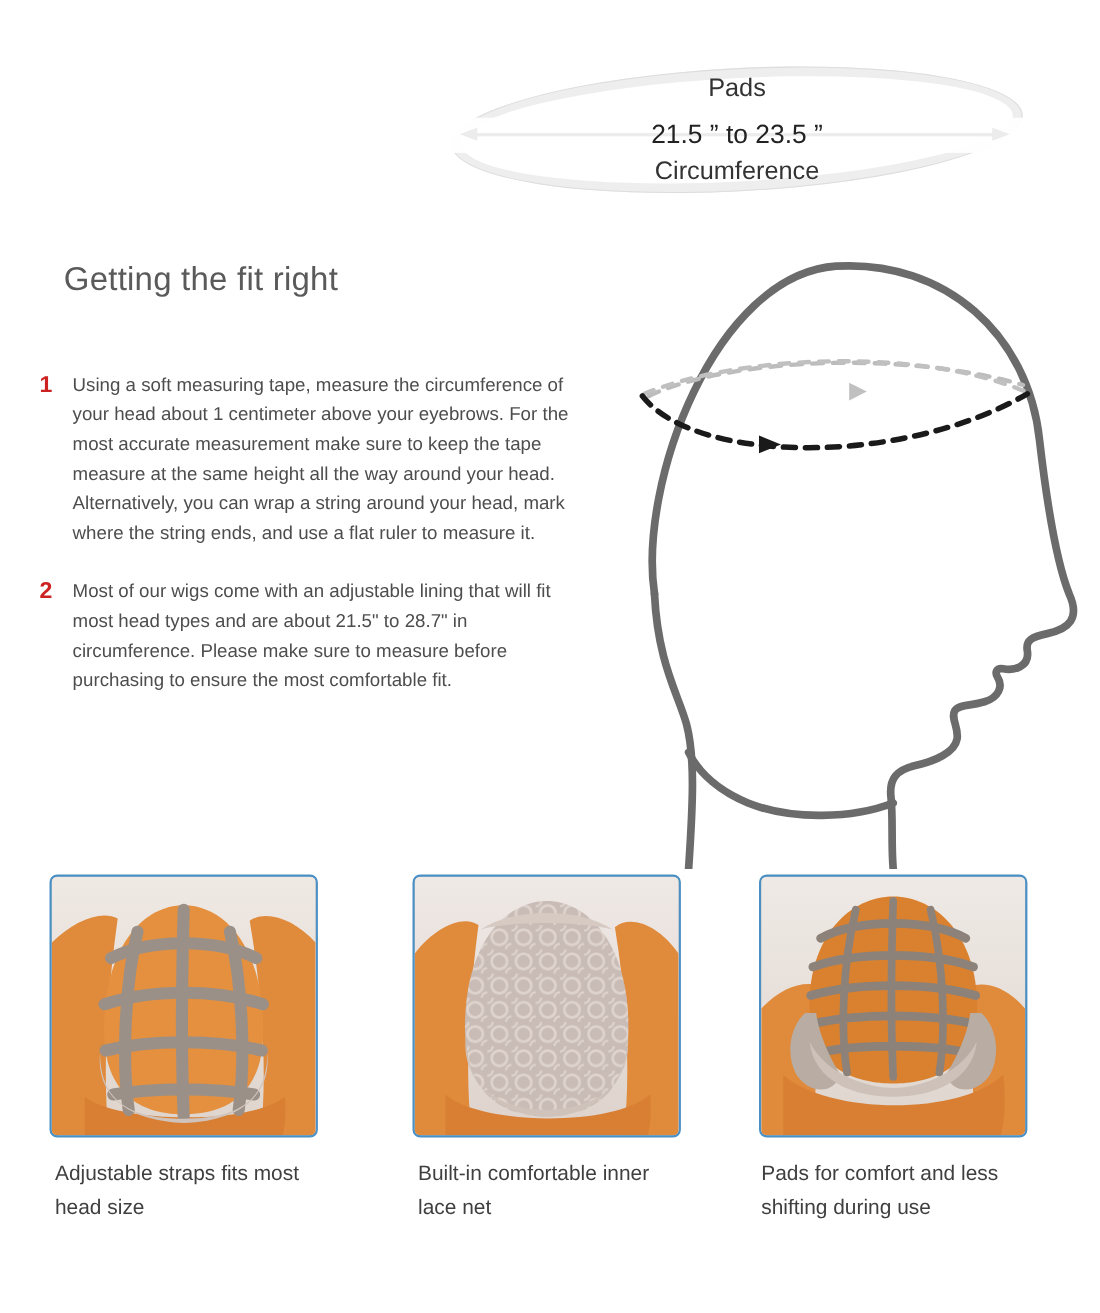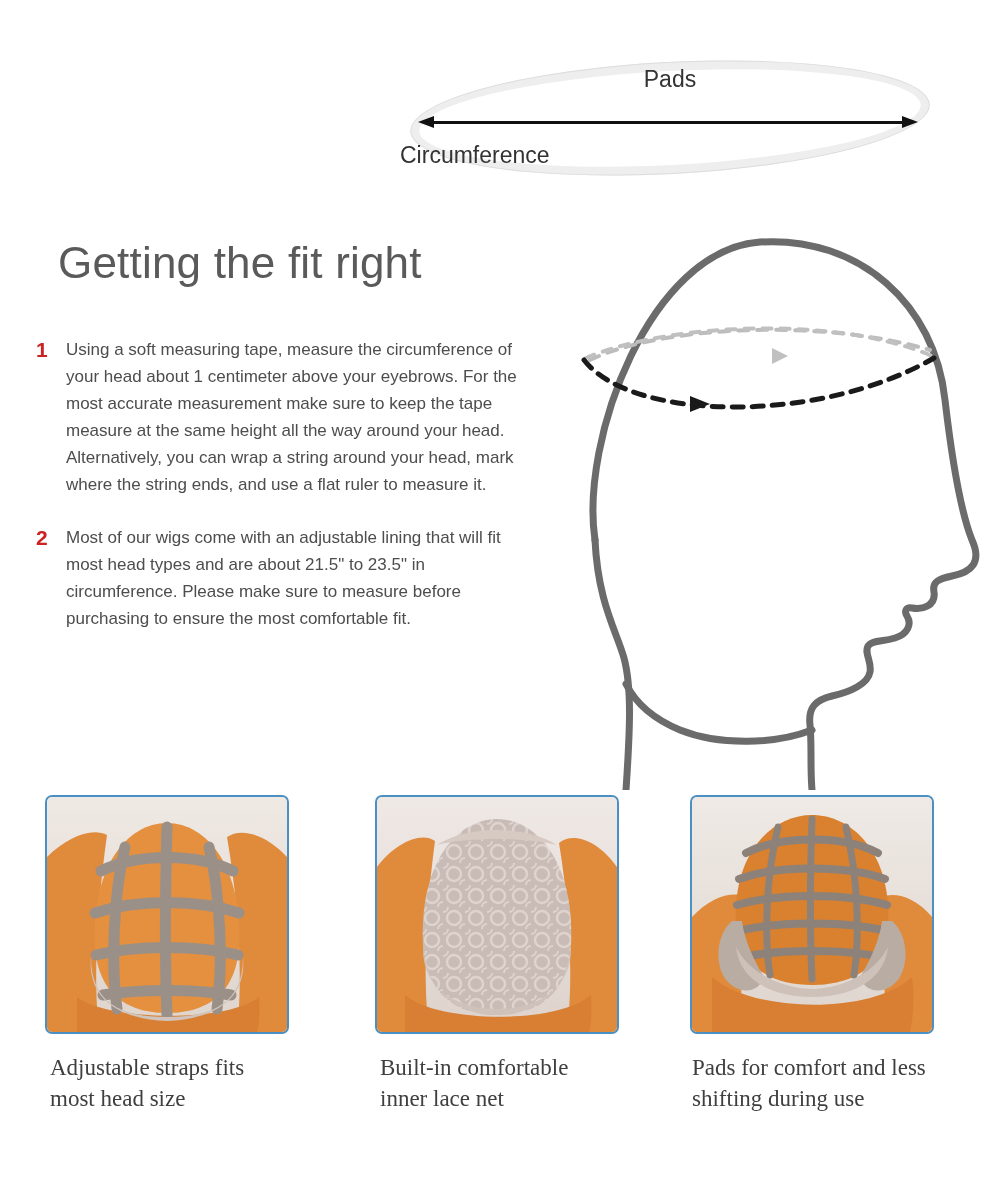--- a/index.html
+++ b/index.html
@@ -95,31 +95,31 @@
     font-size: 24px;
     color: #222222;
     background: rgba(255,255,255,0.92);
     padding: 2px 0;
   }
   .ring-label-bot {
     position: absolute;
     left: 0;
     top: 92px;
     width: 540px;
-    text-align: left;
+    text-align: center;
     font-size: 23px;
     color: #333333;
   }
 
   
   .headline {
     position: absolute;
     left: 58px;
     top: 238px;
-    font-size: 44px;
+    font-size: 30px;
     color: #5a5a5a;
     font-weight: normal;
     letter-spacing: 0.2px;
   }
   .steps {
     position: absolute;
     left: 30px;
     top: 336px;
     width: 490px;
   }
@@ -171,54 +171,54 @@
     width: 240px;
     height: 235px;
     border: 2px solid #4a90c4;
     border-radius: 7px;
     overflow: hidden;
     position: relative;
     background: #d8cfc8;
   }
   .card-caption {
     margin-top: 18px;
-    font-size: 23px;
+    font-size: 19px;
     line-height: 31px;
     color: #3f3f3f;
     text-align: left;
     padding-left: 5px;
-    font-family: Liberation Serif, serif;
   }
   .card.c2 .card-caption { padding-left: 2px; }
   .wig-svg { display: block; width: 100%; height: 100%; }
 </style>
 </head>
 <body>
 
 <div class="size-ring-area">
   <div class="ring-ellipse"></div>
   <div class="ring-arrow">
     <div class="head-l"></div>
     <div class="bar"></div>
     <div class="head-r"></div>
   </div>
   <div class="ring-label-top">Pads</div>
+  <div class="ring-label-mid">21.5 ” to 23.5 ”</div>
   <div class="ring-label-bot">Circumference</div>
 </div>
 
 <div class="headline">Getting the fit right</div>
 
 <div class="steps">
   <div class="step">
     <span class="step-num">1</span>
     <div class="step-text">Using a soft measuring tape, measure the circumference of your head about 1 centimeter above your eyebrows. For the most accurate measurement make sure to keep the tape measure at the same height all the way around your head. Alternatively, you can wrap a string around your head, mark where the string ends, and use a flat ruler to measure it.</div>
   </div>
   <div class="step">
     <span class="step-num">2</span>
-    <div class="step-text">Most of our wigs come with an adjustable lining that will fit most head types and are about 21.5" to 23.5" in circumference. Please make sure to measure before purchasing to ensure the most comfortable fit.</div>
+    <div class="step-text">Most of our wigs come with an adjustable lining that will fit most head types and are about 21.5" to 28.7" in circumference. Please make sure to measure before purchasing to ensure the most comfortable fit.</div>
   </div>
 </div>
 
 <div class="head-diagram">
   <svg viewBox="0 0 470 580" width="470" height="580">
 
     <path d="M75 330
              C 60 230, 130 40, 240 32
              C 340 26, 415 95, 425 190
              C 432 250, 440 300, 452 330

